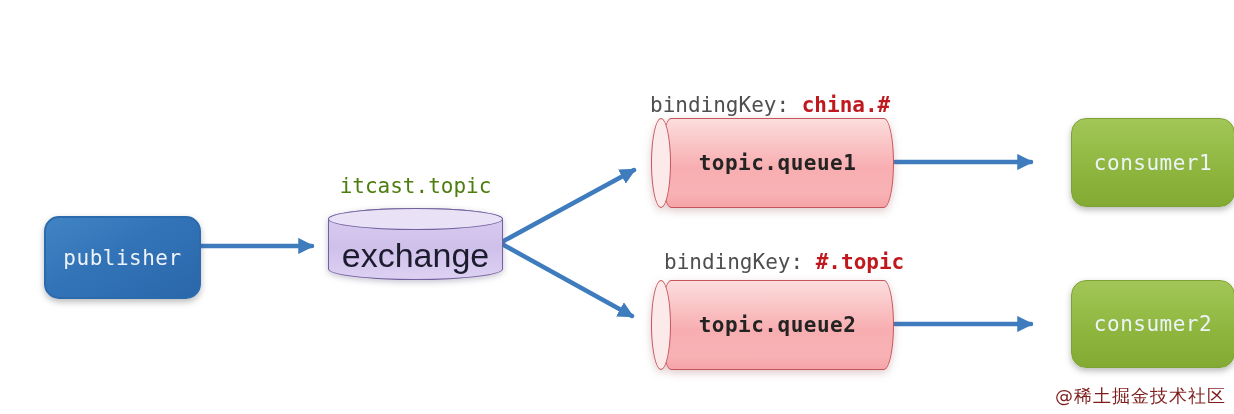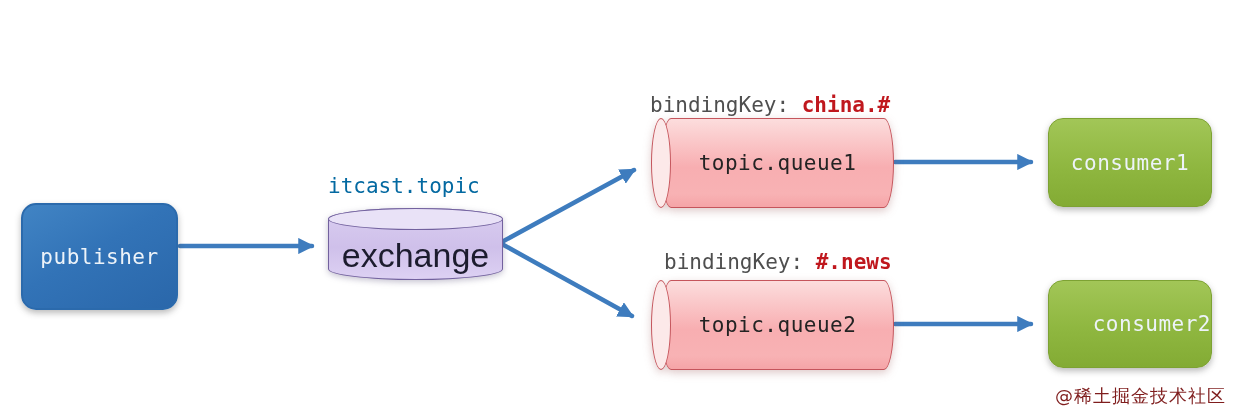--- a/index.html
+++ b/index.html
@@ -26,32 +26,33 @@
     position: absolute;
     z-index: 2;
     border-radius: 15px;
     display: flex;
     align-items: center;
     justify-content: center;
     font-size: 21px;
     letter-spacing: 0.5px;
     color: #edf3f9;
     box-shadow: 0 3px 6px rgba(60,60,60,0.35);
+    margin-left: 23px;
   }
   .publisher {
-    left: 21px; top: 203px; width: 157px; height: 107px;
+    left: 21px; top: 216px; width: 157px; height: 83px;
     background: linear-gradient(150deg, #4184c4 0%, #3273b7 45%, #2a67aa 100%);
     border: 2px solid #2b6aac;
   }
   .consumer {
     background: linear-gradient(180deg, #a2c657 0%, #8fb740 55%, #83ab34 100%);
     border: 1.5px solid #7da233;
   }
   .consumer1 { left: 1048px; top: 118px; width: 164px; height: 89px; }
-  .consumer2 { left: 1048px; top: 280px; width: 164px; height: 88px; justify-content: flex-end; }
+  .consumer2 { left: 1048px; top: 280px; width: 164px; height: 88px; }
 
   
   .exchange-wrap {
     position: absolute;
     left: 328px; top: 208px; width: 175px; height: 72px;
     z-index: 2;
     filter: drop-shadow(0 2px 3px rgba(90,80,120,0.35));
   }
   .exchange-body {
     position: absolute; inset: 0;
@@ -69,42 +70,44 @@
     position: absolute; left: 0; right: 0; top: 22px; bottom: 0;
     display: flex; align-items: center; justify-content: center;
     font-family: "Liberation Sans", "DejaVu Sans", sans-serif;
     font-size: 34px;
     color: #1c1c2e;
   }
   .exchange-title {
     position: absolute;
     left: 328px; top: 174px; width: 175px;
     z-index: 2;
+    text-align: center;
     font-size: 21px;
-    color: #0369a1;
+    color: #4d7c0f;
   }
 
   
   .queue {
     position: absolute;
     width: 243px; height: 90px;
     z-index: 2;
     filter: drop-shadow(0 3px 4px rgba(150,80,80,0.30));
   }
   .queue1 { left: 651px; top: 118px; }
   .queue2 { left: 651px; top: 280px; }
   .queue-body {
     position: absolute; left: 10px; top: 0; right: 0; bottom: 0;
     background: linear-gradient(180deg, #fcdddd 0%, #f8aeb1 55%, #f8b2b4 85%, #f5a4a7 100%);
     border: 1.5px solid #c5555c;
     border-radius: 10px / 45px;
     display: flex; align-items: center; justify-content: center;
     font-size: 21px;
     letter-spacing: 0.5px;
     color: #232323;
+    font-weight: bold;
   }
   .queue-cap {
     position: absolute; left: 0; top: 0; width: 20px; height: 90px;
     background: #fce9e9;
     border: 1.5px solid #c5555c;
     border-radius: 50%;
   }
 
   
   .binding-label {
@@ -165,21 +168,21 @@
     <span>bindingKey: </span><span class="binding-key">china.#</span>
   </div>
   <div class="queue queue1">
     <div class="queue-body">
       <span>topic.queue1</span>
     </div>
     <div class="queue-cap"></div>
   </div>
 
   <div class="binding-label binding-label-2">
-    <span>bindingKey: </span><span class="binding-key">#.news</span>
+    <span>bindingKey: </span><span class="binding-key">#.topic</span>
   </div>
   <div class="queue queue2">
     <div class="queue-body">
       <span>topic.queue2</span>
     </div>
     <div class="queue-cap"></div>
   </div>
 
   <div class="node-box consumer consumer1">
     <span>consumer1</span>

